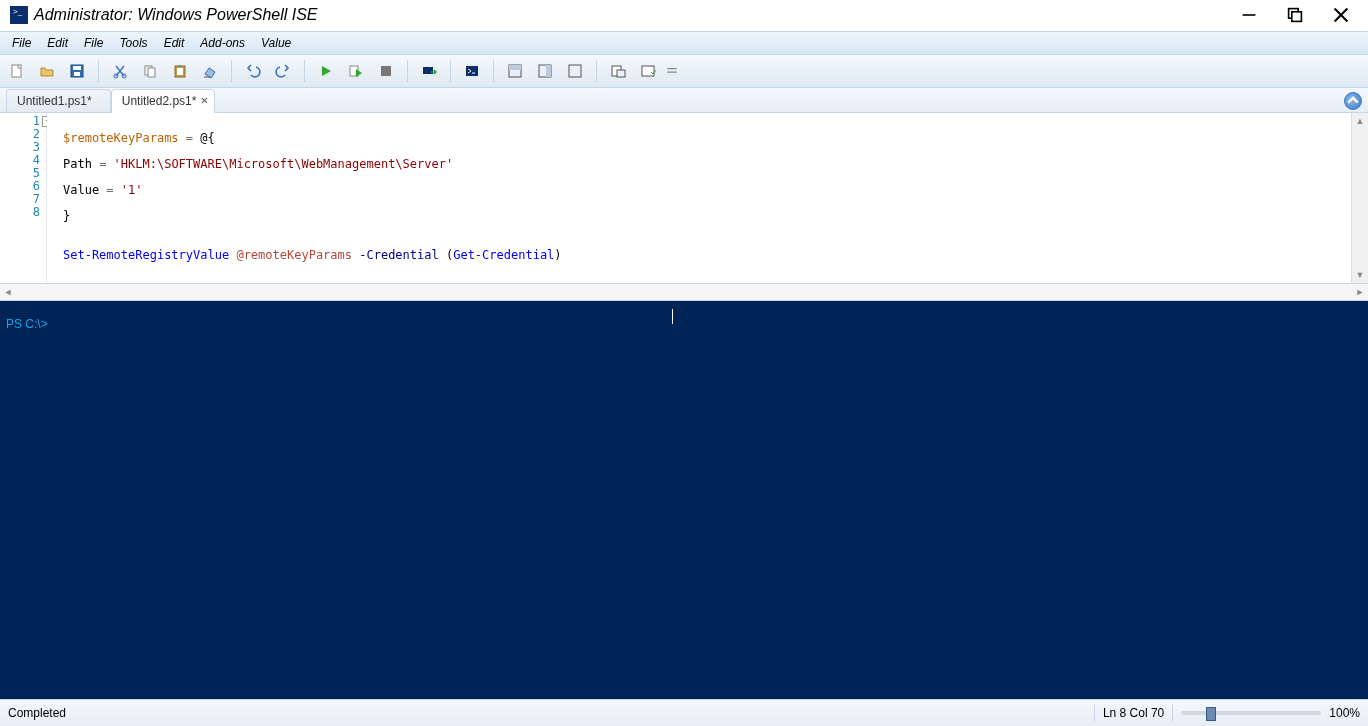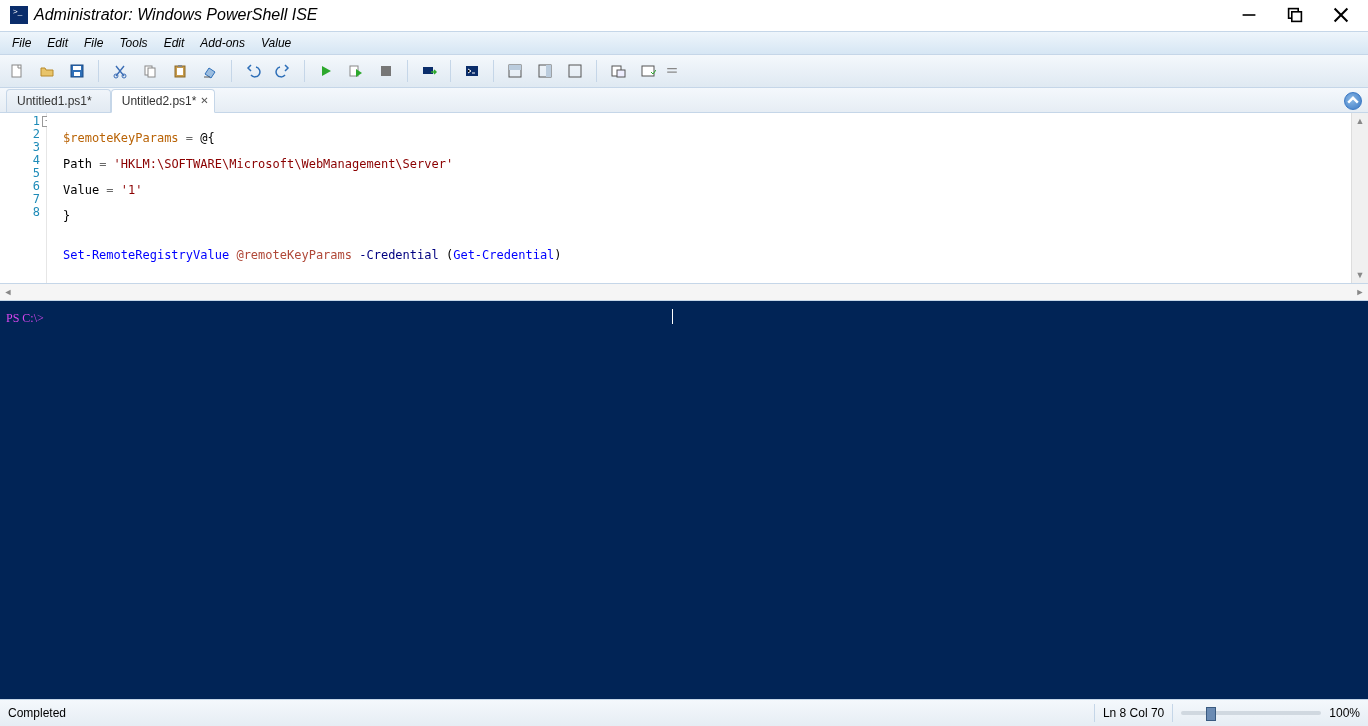--- a/index.html
+++ b/index.html
@@ -207,24 +207,24 @@
     display:flex;align-items:center;justify-content:center;
     color:#888;font-size:9px;
   }
   .collapsed-hscroll .left{left:0;}
   .collapsed-hscroll .right{right:0;}
 
   
   .console {
     height: 388px;
     background: #012456;
-    color: #d946ef;
-    font-family: Liberation Serif, serif;
-    font-size: 12px;
-    padding: 10px 6px;
+    color: #0ea5e9;
+    font-family: Liberation Sans, sans-serif;
+    font-size: 12px;
+    padding: 16px 6px;
     position: relative;
     border-bottom:1px solid #999;
   }
   .console .cursor{
     position:absolute;
     left:672px; top:8px;
     width:1px;height:15px;background:#fff;
   }
 
   .hscroll {

